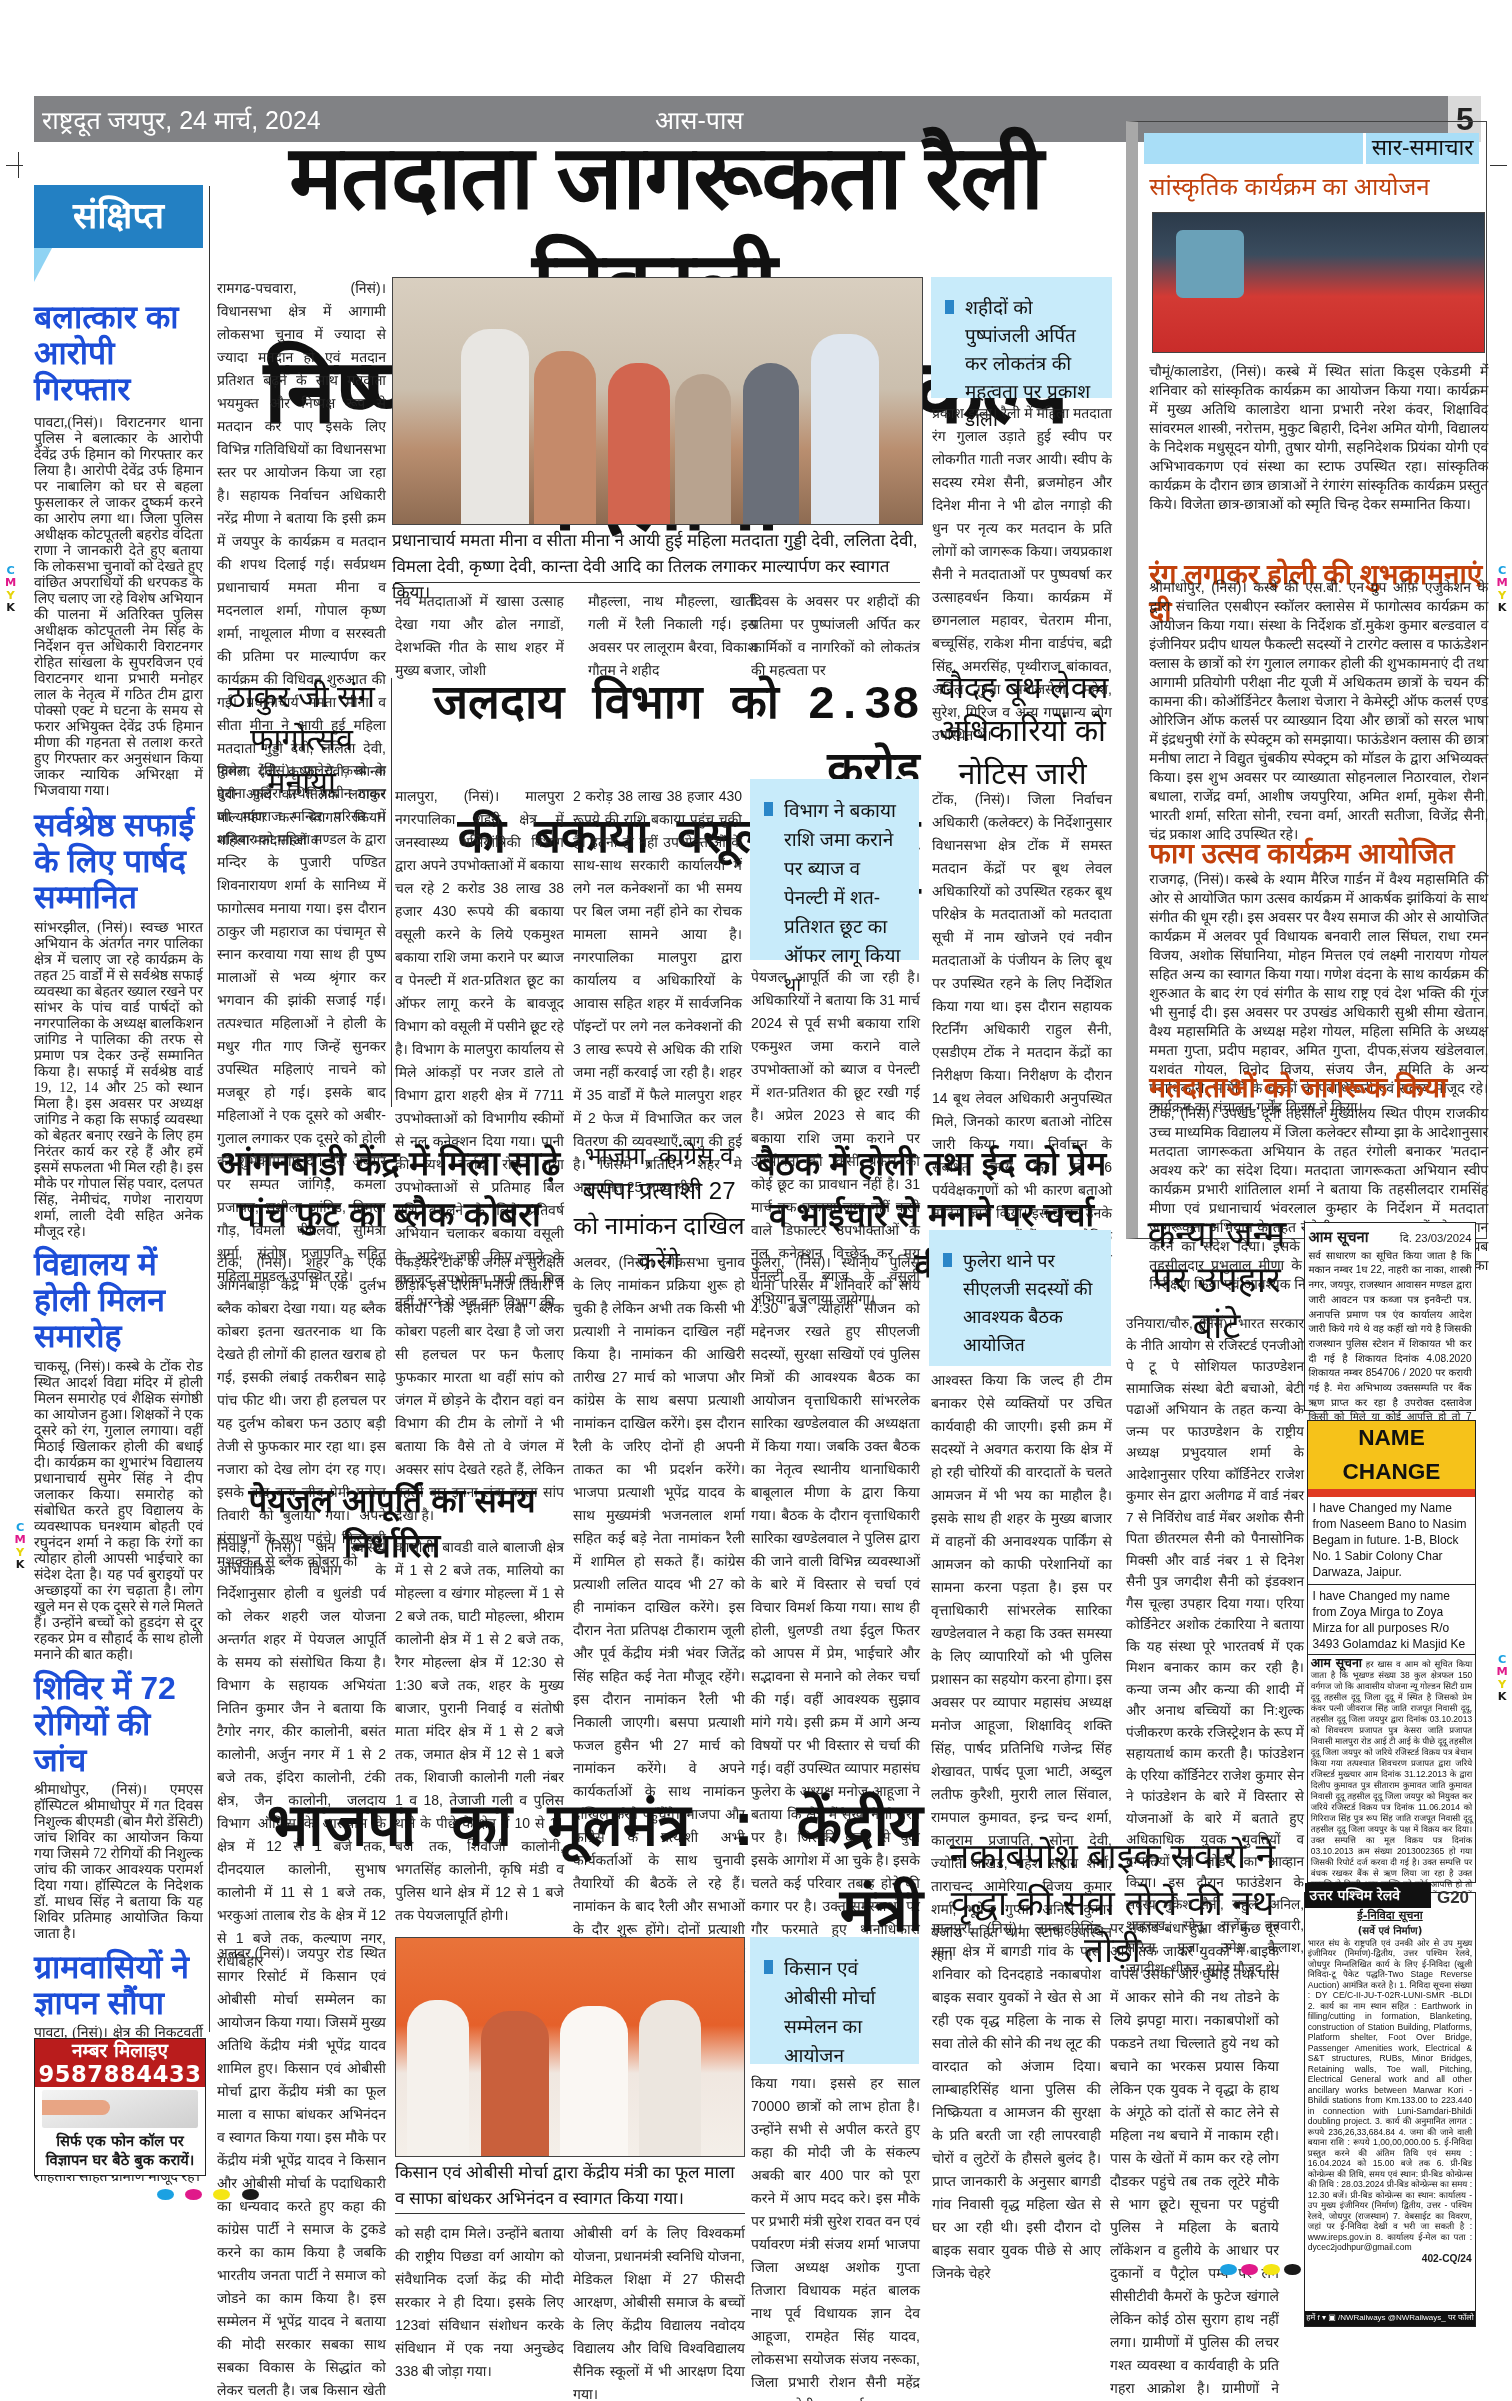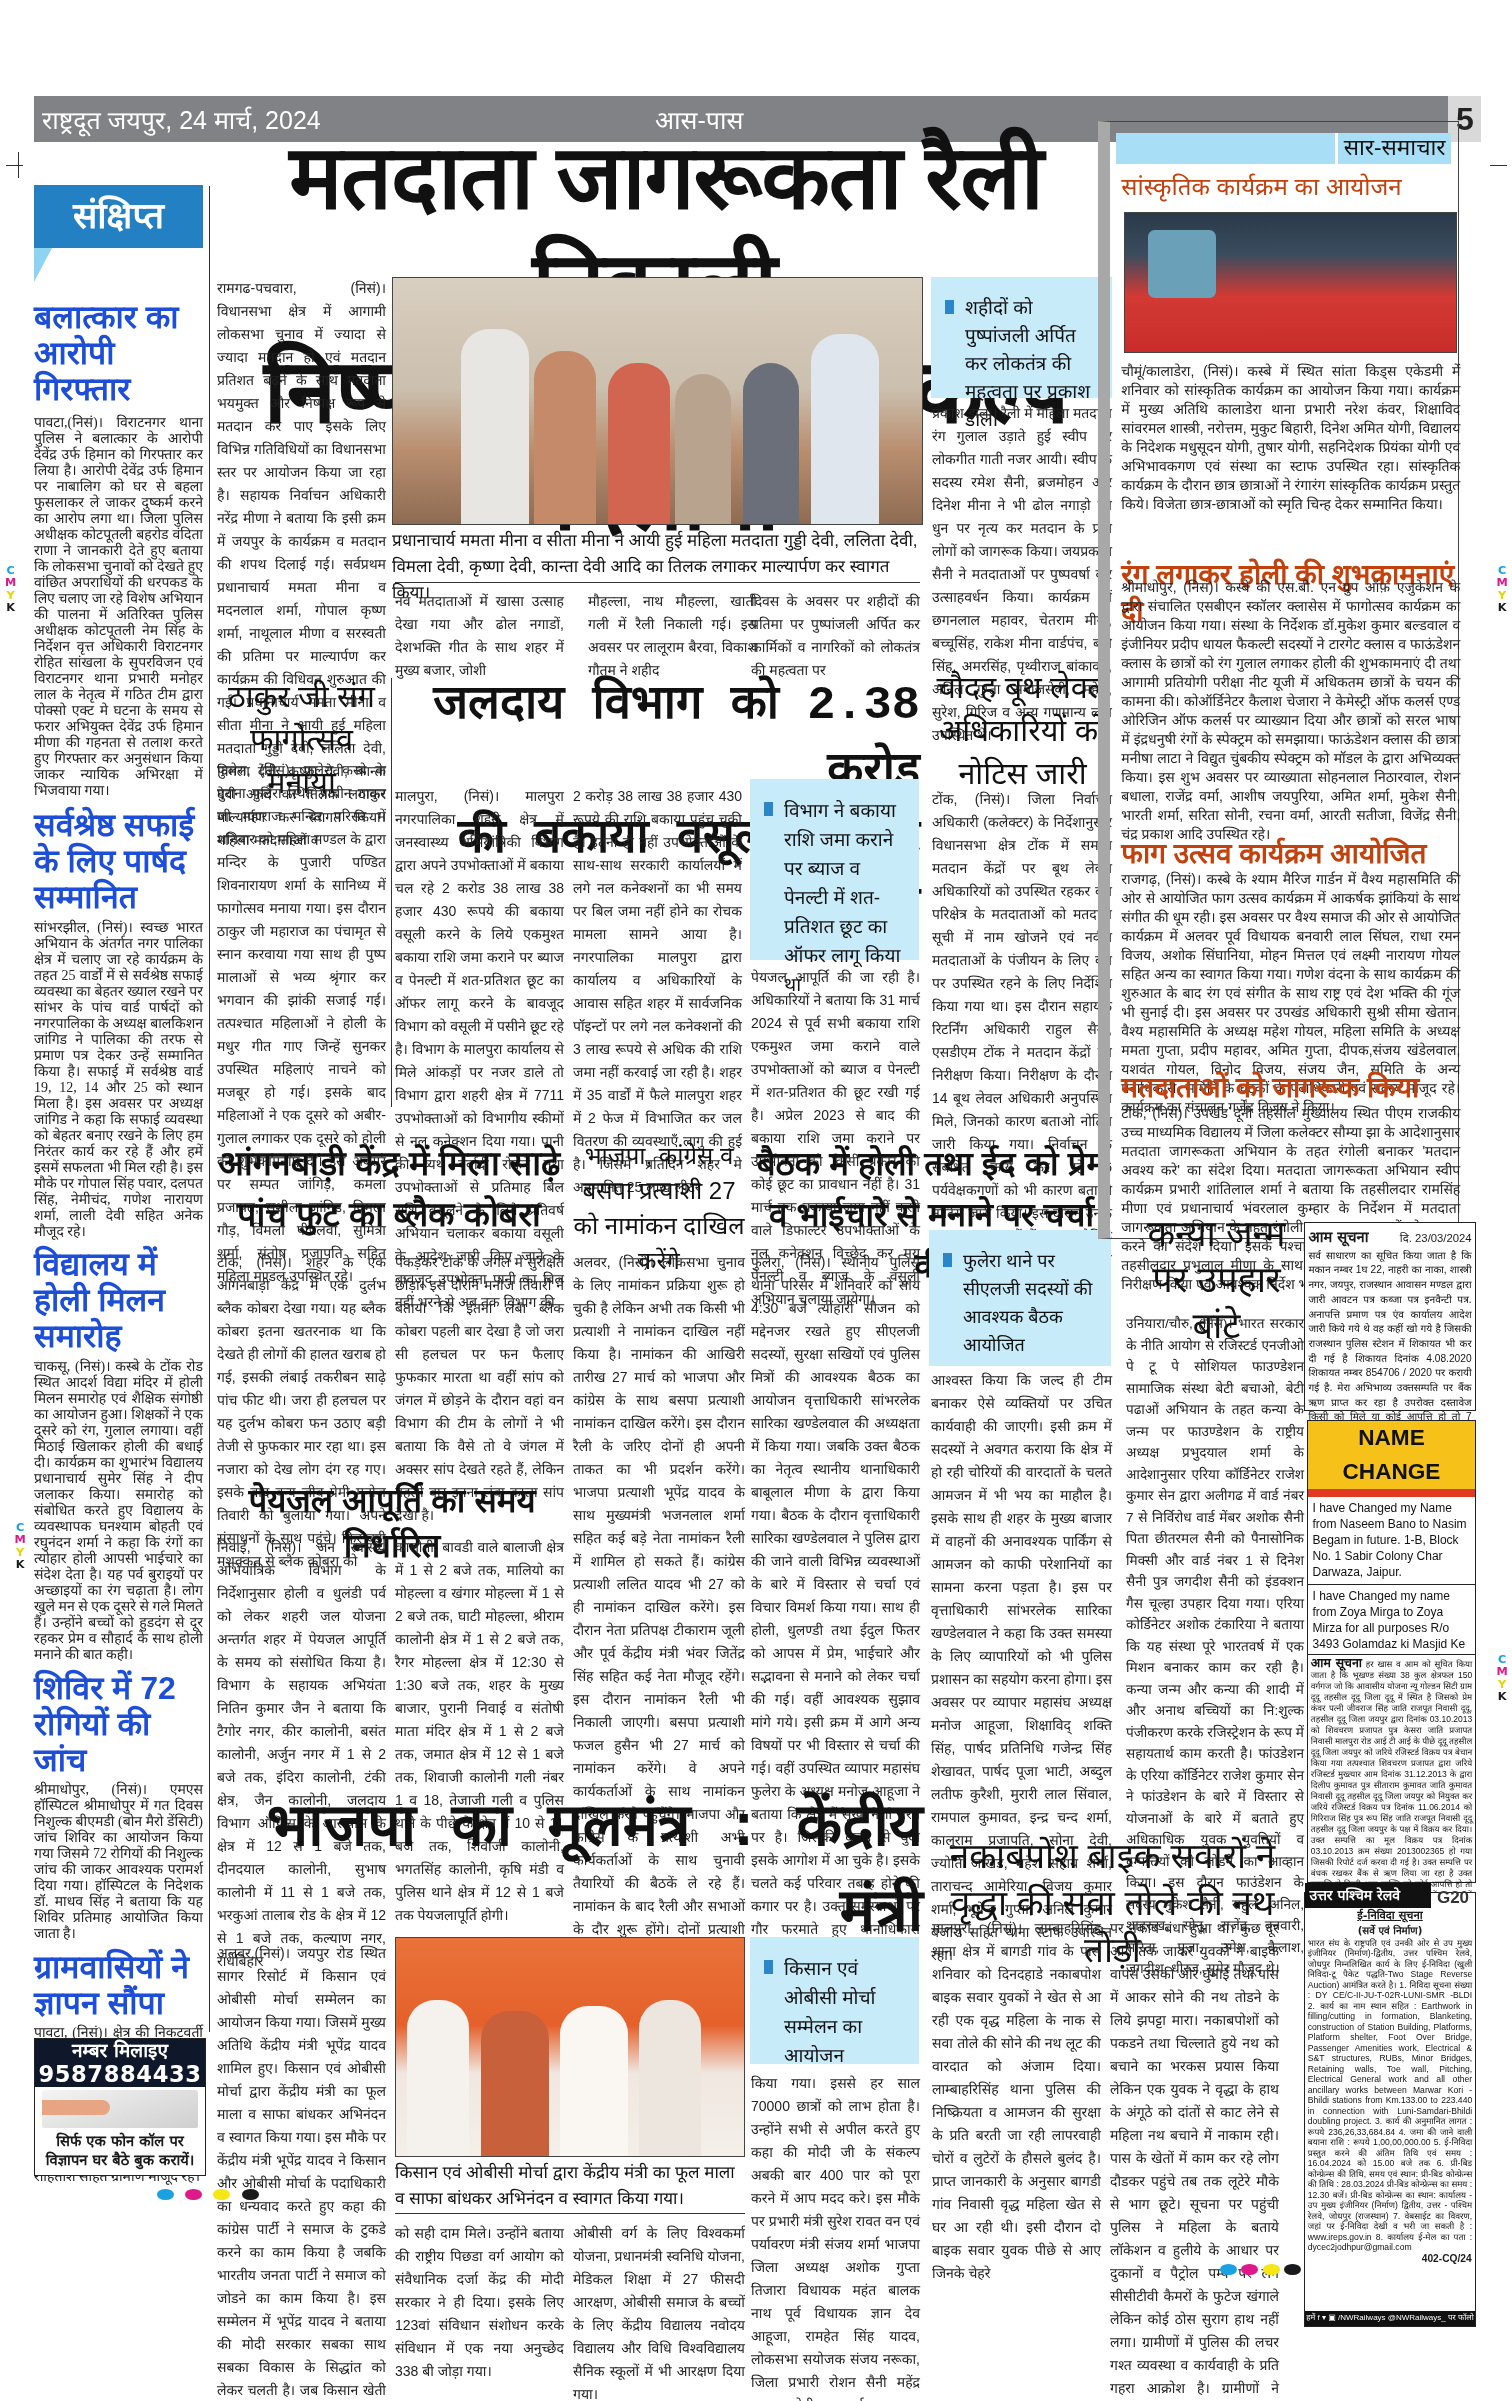--- a/index.html
+++ b/index.html
@@ -63,21 +63,21 @@
     <div class="brief-h" style="margin-top:6.8px;">शिविर में 72 रोगियों की जांच</div>
     <div class="brief-p" style="margin-top:4.5px;">श्रीमाधोपुर, (निसं)। एमएस हॉस्पिटल श्रीमाधोपुर में गत दिवस निशुल्क बीएमडी (बोन मैरो डेंसिटी) जांच शिविर का आयोजन किया गया जिसमे 72 रोगियों की निशुल्क जांच की जाकर आवश्यक परामर्श दिया गया। हॉस्पिटल के निदेशक डॉ. माधव सिंह ने बताया कि यह शिविर प्रतिमाह आयोजित किया जाता है।</div>
     <div class="brief-h" style="margin-top:6.8px;">ग्रामवासियों ने ज्ञापन सौंपा</div>
     <div class="brief-p" style="margin-top:4.5px;">पावटा, (निसं)। क्षेत्र की निकटवर्ती ग्राम पंचायत खेलना ग्रामवासियों ने पावटा तहसीलदार के नाम ज्ञापन देकर गांव में चारागाह भूमि से अवैध मिट्टी दोहन पर अंकुश लगाने की मांग को लेकर ज्ञापन सौंपा। इस दौरान सामाजिक कार्यकर्ता पूरण यादव, मुकेश कुमार, खेलना सरपंच राजकुमार धानका, रोहिताश सहित ग्रामीण मौजूद रहे।</div>
 
   </div>
 </div>
 <div class="vrule" style="left:209px;top:186px;height:1846px;"></div>
 
 <div class="abs" style="left:34px;top:2038px;width:172px;height:138px;border:1.7px solid #222;background:#fff;">
-  <div style="background:#0f172a;color:#fff;text-align:center;font-family:'DejaVu Sans',sans-serif;font-weight:bold;">
+  <div style="background:#b91c1c;color:#fff;text-align:center;font-family:'DejaVu Sans',sans-serif;font-weight:bold;">
     <div style="font-size:19px;line-height:22.6px;">नम्बर मिलाइए</div>
     <div style="font-size:22.6px;line-height:25px;letter-spacing:0.6px;">9587884433</div>
   </div>
   <div style="height:38px;margin:3.4px 6.8px;background:linear-gradient(160deg,#f4f4f4,#cfcfcf);border-radius:2.3px;position:relative;">
     <div style="position:absolute;left:0;top:10.2px;width:68px;height:14.7px;background:#e8a584;border-radius:0 11.3px 11.3px 0;"></div>
   </div>
   <div style="text-align:center;font-family:'DejaVu Sans',sans-serif;font-weight:bold;font-size:14.7px;line-height:19px;padding:0 4.5px;">सिर्फ एक फोन कॉल पर विज्ञापन घर बैठे बुक करायें।</div>
 </div>
 
 <div class="abs" style="left:220px;top:124px;width:892px;">
@@ -159,21 +159,21 @@
   <div class="txt" style="font-size:19px;line-height:29px;">किसान एवं ओबीसी मोर्चा सम्मेलन का आयोजन</div>
 </div>
 <div class="abs col-text" style="left:395px;top:2222px;width:169px;">को सही दाम मिले। उन्होंने बताया की राष्ट्रीय पिछडा वर्ग आयोग को संवैधानिक दर्जा केंद्र की मोदी सरकार ने ही दिया। इसके लिए 123वां संविधान संशोधन करके संविधान में एक नया अनुच्छेद 338 बी जोड़ा गया।</div>
 <div class="abs col-text" style="left:573px;top:2222px;width:172px;">ओबीसी वर्ग के लिए विश्वकर्मा योजना, प्रधानमंत्री स्वनिधि योजना, मेडिकल शिक्षा में 27 फीसदी आरक्षण, ओबीसी समाज के बच्चों के लिए केंद्रीय विद्यालय नवोदय विद्यालय और विधि विश्वविद्यालय सैनिक स्कूलों में भी आरक्षण दिया गया।</div>
 <div class="abs col-text" style="left:751px;top:2072px;width:169px;">किया गया। इससे हर साल 70000 छात्रों को लाभ होता है। उन्होंने सभी से अपील करते हुए कहा की मोदी जी के संकल्प अबकी बार 400 पार को पूरा करने में आप मदद करे। इस मौके पर प्रभारी मंत्री सुरेश रावत वन एवं पर्यावरण मंत्री संजय शर्मा भाजपा जिला अध्यक्ष अशोक गुप्ता तिजारा विधायक महंत बालक नाथ पूर्व विधायक ज्ञान देव आहूजा, रामहेत सिंह यादव, लोकसभा सयोजक संजय नरूका, जिला प्रभारी रोशन सैनी महेंद्र यादव, ओपी यादव, ईश्वर यादव, जिला अध्यक्ष ओबीसी उत्तर जेल सिंह, जिला अध्यक्ष ओबीसी दक्षिण सुदेश खाम्बरा, संयोजक, बृज मोहन तंवर, कार्यक्रम संयोजक हरिसिंह चौधरी, जीतेंद्र राठोड सहित अनेक कार्यकर्ता मौजूद रहे।</div>
 
 <div class="abs head-m" style="left:926px;top:1832px;width:373px;font-size:35px;line-height:47px;">नकाबपोश बाइक सवारों ने वृद्धा की सवा तोले की नथ तोड़ी</div>
 <div class="abs col-text" style="left:932px;top:1917px;width:169px;">मालपुरा, (निसं)। लाम्बाहरिसिंह थाना क्षेत्र में बागडी गांव के पास शनिवार को दिनदहाडे नकाबपोश बाइक सवार युवकों ने खेत से आ रही एक वृद्ध महिला के नाक से सवा तोले की सोने की नथ लूट की वारदात को अंजाम दिया। लाम्बाहरिसिंह थाना पुलिस की निष्क्रियता व आमजन की सुरक्षा के प्रति बरती जा रही लापरवाही चोरों व लुटेरों के हौसले बुलंद है। प्राप्त जानकारी के अनुसार बागडी गांव निवासी वृद्ध महिला खेत से घर आ रही थी। इसी दौरान दो बाइक सवार युवक पीछे से आए जिनके चेहरे</div>
 <div class="abs col-text" style="left:1110px;top:1917px;width:169px;">पर नकाब बंधा हुआ था। कुछ दूर आगे तक जाकर युवकों ने बाइक वापस उसकी और घुमाई तथा पास में आकर सोने की नथ तोडने के लिये झपट्टा मारा। नकाबपोशों को पकडने तथा चिल्लाते हुये नथ को बचाने का भरकस प्रयास किया लेकिन एक युवक ने वृद्धा के हाथ के अंगूठे को दांतों से काट लेने से महिला नथ बचाने में नाकाम रही। पास के खेतों में काम कर रहे लोग दौडकर पहुंचे तब तक लूटेरे मौके से भाग छूटे। सूचना पर पहुंची पुलिस ने महिला के बताये लॉकेशन व हुलीये के आधार पर दुकानों व पैट्रोल पम्प पर लगे सीसीटीवी कैमरों के फुटेज खंगाले लेकिन कोई ठोस सुराग हाथ नहीं लगा। ग्रामीणों में पुलिस की लचर गश्त व्यवस्था व कार्यवाही के प्रति गहरा आक्रोश है। ग्रामीणों ने बताया कि बीते कुछ महिनों मे चोरों ने दरगाह से दानपात्र तोडने, कई गांवो मे ट्रांसफार्मर तोडने, ताम्बा व ऑयल चुराने, स्कूल व आंगनबाडी से पोषाहार चुरा ले जाने सहित राजपुरा गांव के राजीव गांधी सेवा केन्द्र से बैट्री चोरी जैसी वारदातों को अंजाम दिया लेकिन थाना पुलिस एक भी वारदात का खुलासा करने में सफल नहीं है।</div>
 
-<div class="abs sar-box" style="left:1098px;top:121px;width:361px;height:1118px;">
+<div class="abs sar-box" style="left:1126px;top:121px;width:361px;height:1118px;">
   <div style="position:absolute;left:5.6px;top:11.3px;width:294px;height:30.5px;background:#a9def7;"></div>
   <div style="position:absolute;right:6.8px;top:11.3px;height:30.5px;padding:0 5.6px;background:#a9def7;font-family:'Liberation Sans',sans-serif;font-size:22.6px;line-height:30.5px;color:#111;border-left:3.4px solid #fff;">सार-समाचार</div>
   <div class="sar-h" style="position:absolute;left:11.3px;top:46px;width:339px;font-weight:normal;font-size:24px;">सांस्कृतिक कार्यक्रम का आयोजन</div>
   <div class="photo" style="left:14px;top:90px;width:333px;height:141px;background:linear-gradient(180deg,#2b3a4a 0%,#3a4c5e 30%,#d33a34 60%,#c92c2a 100%);">
     <div style="position:absolute;left:22.6px;top:17px;width:68px;height:68px;border-radius:6.8px;background:#6aa1b8;"></div>
   </div>
   <div class="sar-p" style="position:absolute;left:11.3px;top:240px;width:339px;">चौमूं/कालाडेरा, (निसं)। कस्बे में स्थित सांता किड्स एकेडमी में शनिवार को सांस्कृतिक कार्यक्रम का आयोजन किया गया। कार्यक्रम में मुख्य अतिथि कालाडेरा थाना प्रभारी नरेश कंवर, शिक्षाविद सांवरमल शास्त्री, नरोत्तम, मुकुट बिहारी, दिनेश अमित योगी, विद्यालय के निदेशक मधुसूदन योगी, तुषार योगी, सहनिदेशक प्रियंका योगी एवं अभिभावकगण एवं संस्था का स्टाफ उपस्थित रहा। सांस्कृतिक कार्यक्रम के दौरान छात्र छात्राओं ने रंगारंग सांस्कृतिक कार्यक्रम प्रस्तुत किये। विजेता छात्र-छात्राओं को स्मृति चिन्ह देकर सम्मानित किया।</div>
   <div class="sar-h" style="position:absolute;left:11.3px;top:418px;width:339px;margin-top:16px;">रंग लगाकर होली की शुभकामनाएं दी</div>
   <div class="sar-p" style="position:absolute;left:11.3px;top:456px;width:339px;">श्रीमाधोपुर, (निसं)। कस्बे की एस.बी. एन ग्रुप ऑफ़ एजुकेशन के द्वारा संचालित एसबीएन स्कॉलर क्लासेस में फागोत्सव कार्यक्रम का आयोजन किया गया। संस्था के निर्देशक डॉ.मुकेश कुमार बल्डवाल व इंजीनियर प्रदीप धायल फैकल्टी सदस्यों ने टारगेट क्लास व फाऊंडेशन क्लास के छात्रों को रंग गुलाल लगाकर होली की शुभकामनाएं दी तथा आगामी प्रतियोगी परीक्षा नीट यूजी में अधिकतम छात्रों के चयन की कामना की। कोऑर्डिनेटर कैलाश चेजारा ने केमेस्ट्री ऑफ कलर्स एण्ड ओरिजिन ऑफ कलर्स पर व्याख्यान दिया और छात्रों को सरल भाषा में इंद्रधनुषी रंगों के स्पेक्ट्रम को समझाया। फाऊंडेशन क्लास की छात्रा मनीषा लाटा ने विद्युत चुंबकीय स्पेक्ट्रम को मॉडल के द्वारा अभिव्यक्त किया। इस शुभ अवसर पर व्याख्याता सोहनलाल निठारवाल, रोशन बधाला, राजेंद्र वर्मा, आशीष जयपुरिया, अमित शर्मा, मुकेश सैनी, भारती शर्मा, सरिता सोनी, रचना वर्मा, आरती सतीजा, विजेंद्र सैनी, चंद्र प्रकाश आदि उपस्थित रहे।</div>
   <div class="sar-h" style="position:absolute;left:11.3px;top:713px;width:339px;">फाग उत्सव कार्यक्रम आयोजित</div>

